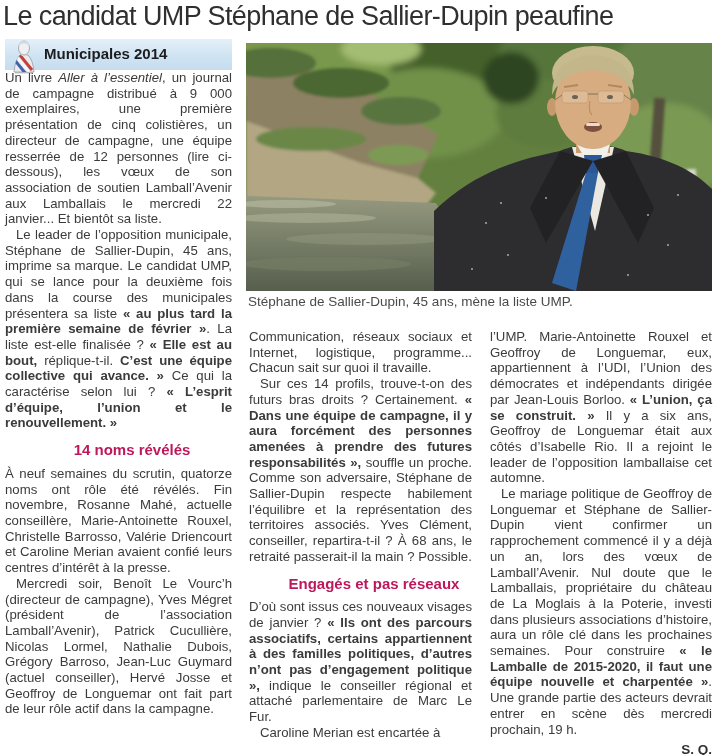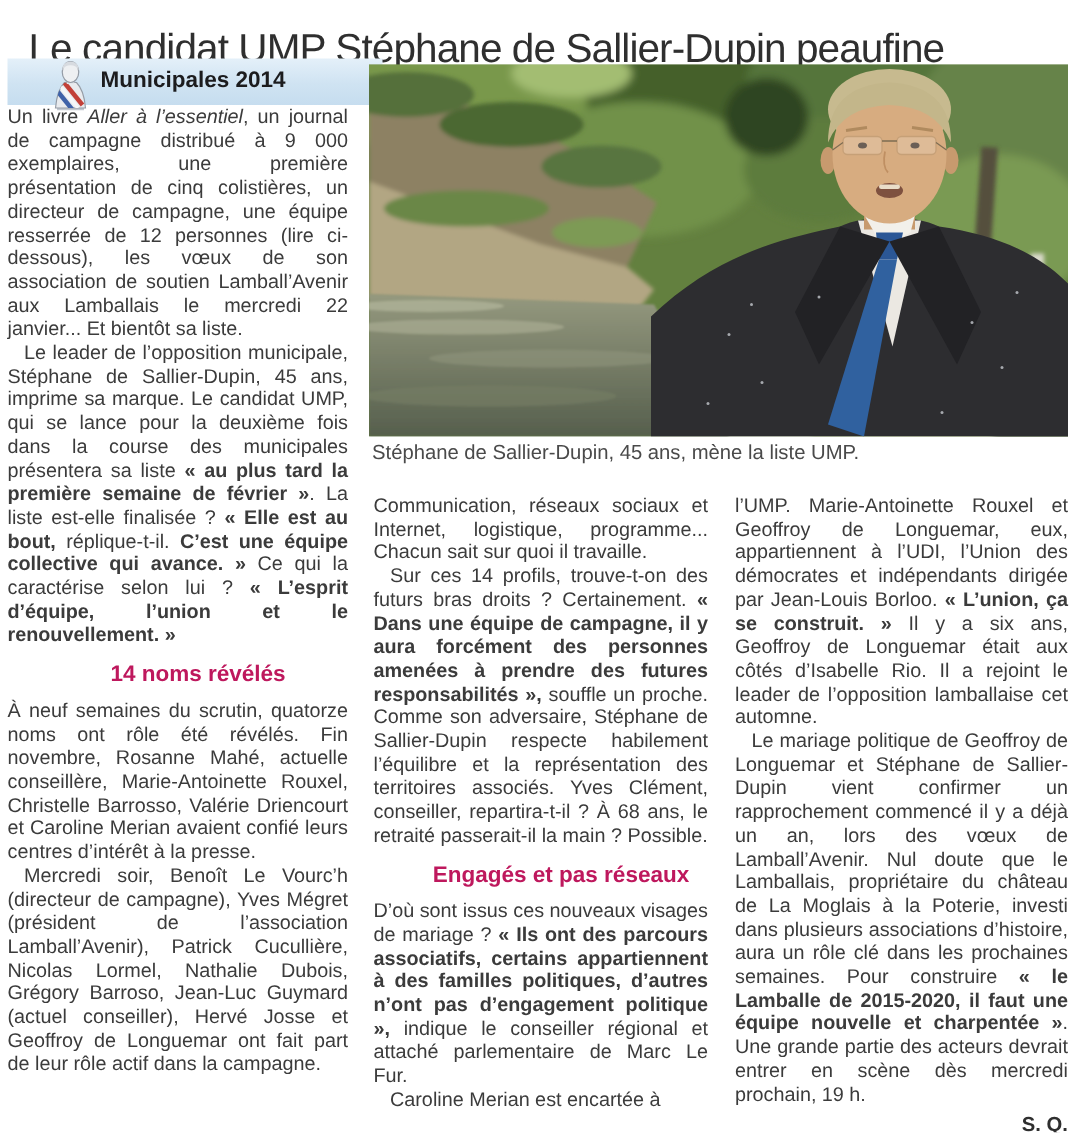--- a/index.html
+++ b/index.html
@@ -1,27 +1,27 @@
 <!DOCTYPE html>
 <html lang="fr"><head>
 <meta charset="utf-8">
 <style>
   html,body { margin:0; padding:0; background:#ffffff; }
   .page {
     position:relative; width:720px; height:755px; overflow:hidden;
     background:#ffffff; font-family:"Liberation Sans", sans-serif; color:#3b3b3b;
   }
   .headline {
-    position:absolute; left:3px; top:1px; margin:16px;
+    position:absolute; left:3px; top:1px; margin:0;
     font-size:27px; font-weight:400; letter-spacing:-0.6px; color:#2f2f2f; white-space:nowrap;
   }
   .kicker {
     position:absolute; left:5px; top:39px; width:227px; height:31px;
     background:linear-gradient(180deg,#e4f0f9 0%, #cfe3f2 55%, #c6ddef 100%);
-    display:flex; align-items:center;padding-left:23px;
+    display:flex; align-items:center;
   }
   .kicker-icon { width:26px; height:34px; margin-left:5px; margin-top:4px; flex:0 0 auto; }
   .kicker-label { font-weight:700; font-size:15px; color:#1c1c1e; margin-left:8px; margin-top:-2px; }
   .photo { position:absolute; left:246px; top:43px; width:466px; height:248px; }
   .photo svg { display:block; }
   .caption {
     position:absolute; left:248px; top:294px; width:462px;
     font-size:13.5px; color:#4a4a4a;
   }
   .col {
@@ -174,21 +174,21 @@
       <p class="para"><span>Un livre </span><i>Aller à l’essentiel</i><span>, un journal de campagne distribué à 9 000 exemplaires, une première présentation de cinq colistières, un directeur de campagne, une équipe resserrée de 12 personnes (lire ci-dessous), les vœux de son association de soutien Lamball’Avenir aux Lamballais le mercredi 22 janvier... Et bientôt sa liste.</span></p>
       <p class="para indent"><span>Le leader de l’opposition municipale, Stéphane de Sallier-Dupin, 45 ans, imprime sa marque. Le candidat UMP, qui se lance pour la deuxième fois dans la course des municipales présentera sa liste </span><b>« au plus tard la première semaine de février »</b><span>. La liste est-elle finalisée ? </span><b>« Elle est au bout,</b><span> réplique-t-il. </span><b>C’est une équipe collective qui avance. »</b><span> Ce qui la caractérise selon lui ? </span><b>« L’esprit d’équipe, l’union et le renouvellement. »</b></p>
       <h3 class="subhead">14 noms révélés</h3>
       <p class="para"><span>À neuf semaines du scrutin, quatorze noms ont rôle été révélés. Fin novembre, Rosanne Mahé, actuelle conseillère, Marie-Antoinette Rouxel, Christelle Barrosso, Valérie Driencourt et Caroline Merian avaient confié leurs centres d’intérêt à la presse.</span></p>
       <p class="para indent"><span>Mercredi soir, Benoît Le Vourc’h (directeur de campagne), Yves Mégret (président de l’association Lamball’Avenir), Patrick Cucullière, Nicolas Lormel, Nathalie Dubois, Grégory Barroso, Jean-Luc Guymard (actuel conseiller), Hervé Josse et Geoffroy de Longuemar ont fait part de leur rôle actif dans la campagne.</span></p>
     </div>
   <div class="col col2">
       <p class="para"><span>Communication, réseaux sociaux et Internet, logistique, programme... Chacun sait sur quoi il travaille.</span></p>
       <p class="para indent"><span>Sur ces 14 profils, trouve-t-on des futurs bras droits ? Certainement. </span><b>« Dans une équipe de campagne, il y aura forcément des personnes amenées à prendre des futures responsabilités »,</b><span> souffle un proche. Comme son adversaire, Stéphane de Sallier-Dupin respecte habilement l’équilibre et la représentation des territoires associés. Yves Clément, conseiller, repartira-t-il ? À 68 ans, le retraité passerait-il la main ? Possible.</span></p>
       <h3 class="subhead">Engagés et pas réseaux</h3>
-      <p class="para"><span>D’où sont issus ces nouveaux visages de mariage ? </span><b>« Ils ont des parcours associatifs, certains appartiennent à des familles politiques, d’autres n’ont pas d’engagement politique »,</b><span> indique le conseiller régional et attaché parlementaire de Marc Le Fur.</span></p>
+      <p class="para"><span>D’où sont issus ces nouveaux visages de janvier ? </span><b>« Ils ont des parcours associatifs, certains appartiennent à des familles politiques, d’autres n’ont pas d’engagement politique »,</b><span> indique le conseiller régional et attaché parlementaire de Marc Le Fur.</span></p>
       <p class="para indent"><span>Caroline Merian est encartée à</span></p>
     </div>
   <div class="col col3">
       <p class="para"><span>l’UMP. Marie-Antoinette Rouxel et Geoffroy de Longuemar, eux, appartiennent à l’UDI, l’Union des démocrates et indépendants dirigée par Jean-Louis Borloo. </span><b>« L’union, ça se construit. »</b><span> Il y a six ans, Geoffroy de Longuemar était aux côtés d’Isabelle Rio. Il a rejoint le leader de l’opposition lamballaise cet automne.</span></p>
       <p class="para indent"><span>Le mariage politique de Geoffroy de Longuemar et Stéphane de Sallier-Dupin vient confirmer un rapprochement commencé il y a déjà un an, lors des vœux de Lamball’Avenir. Nul doute que le Lamballais, propriétaire du château de La Moglais à la Poterie, investi dans plusieurs associations d’histoire, aura un rôle clé dans les prochaines semaines. Pour construire </span><b>« le Lamballe de 2015-2020, il faut une équipe nouvelle et charpentée »</b><span>. Une grande partie des acteurs devrait entrer en scène dès mercredi prochain, 19 h.</span></p>
       <div class="byline">S. Q.</div>
     </div>
 
 </div>
 

